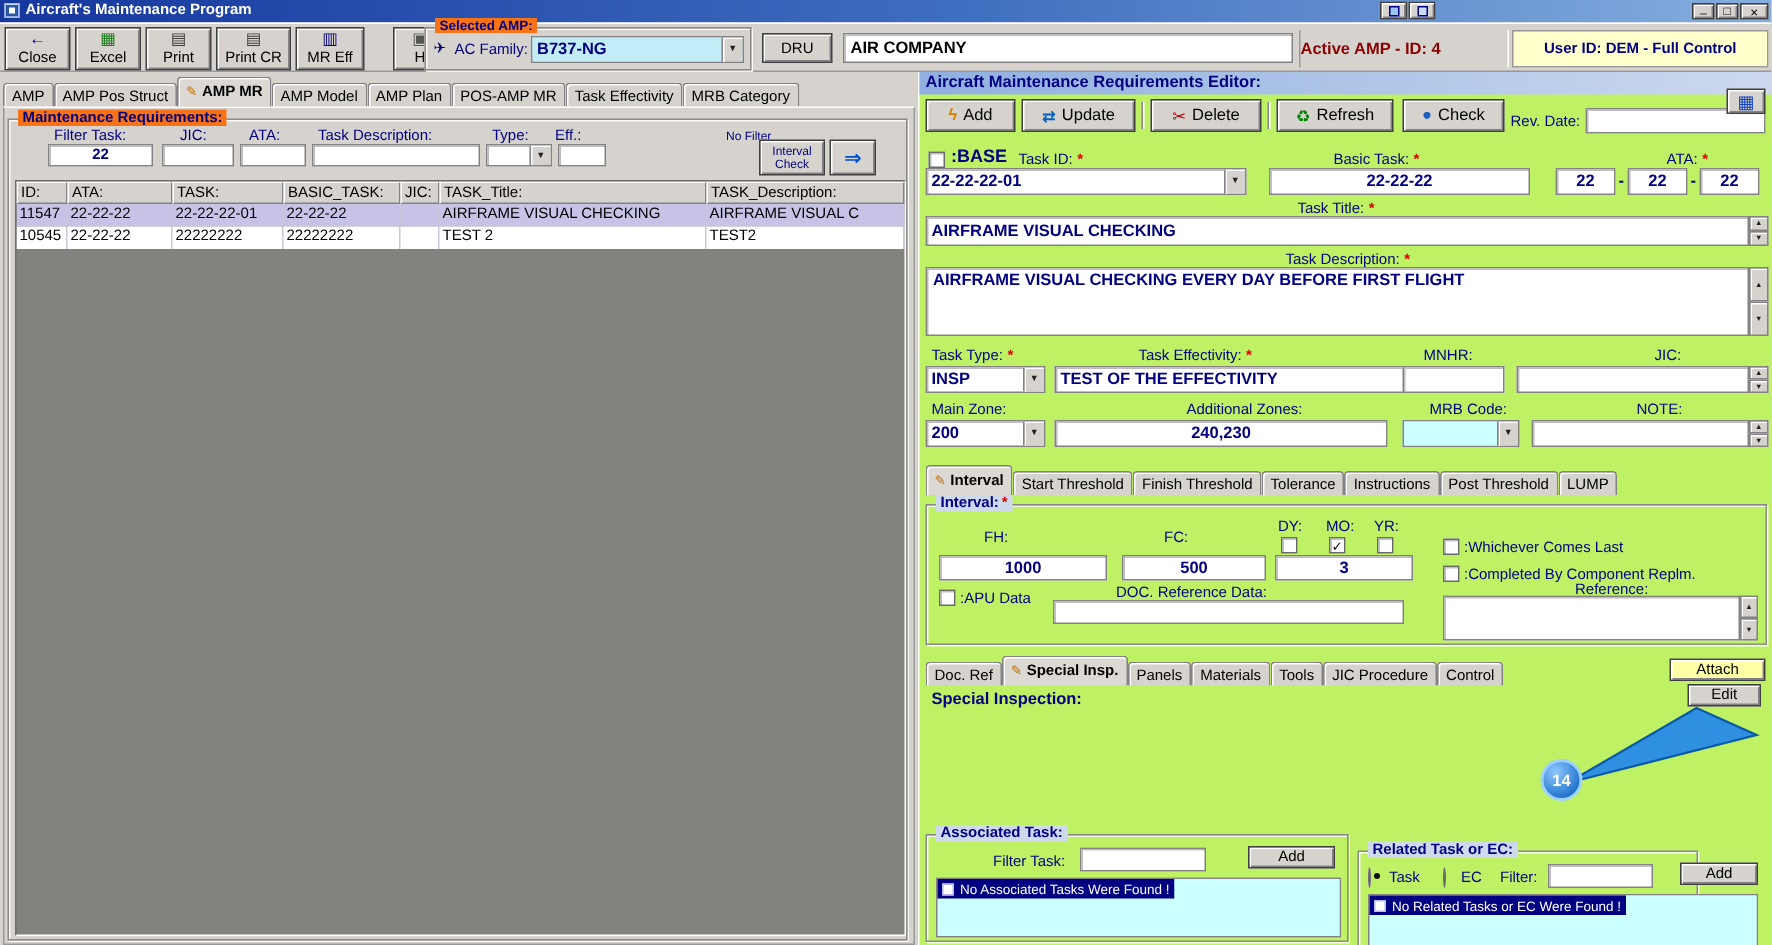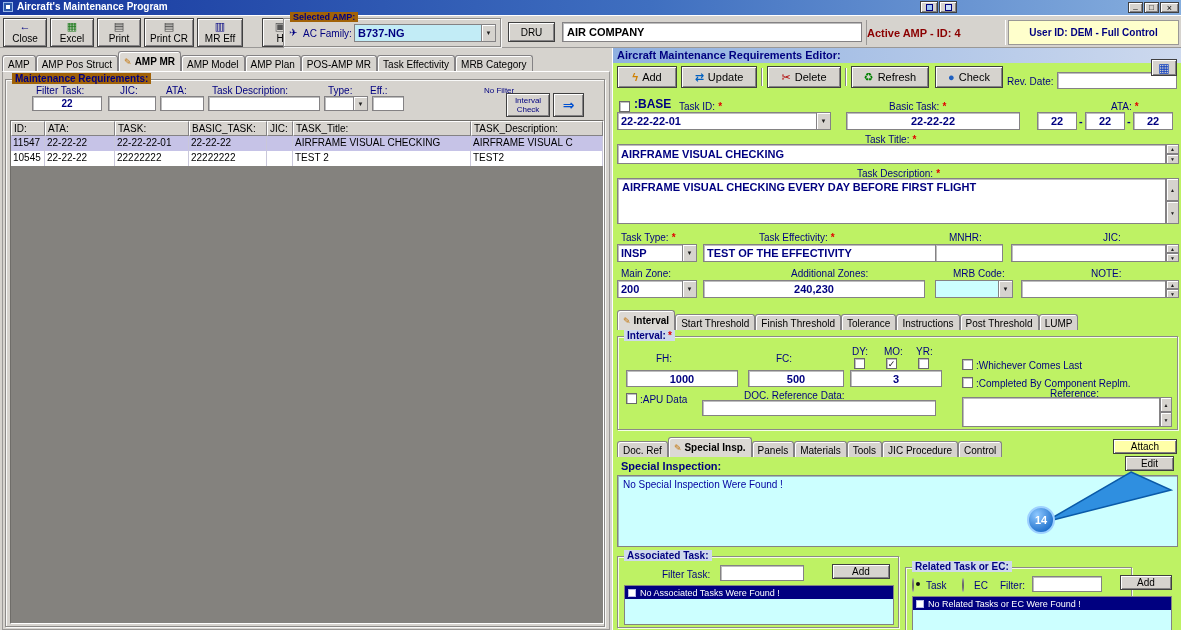--- a/index.html
+++ b/index.html
@@ -28,37 +28,37 @@
   .spin span{flex:1;display:flex;align-items:center;justify-content:center;font-size:5px;
        background:#d6d3ce;border:1px solid #848284;box-shadow:inset 1px 1px 0 #fff;color:#202020}
   .cb{width:11px;height:11px;background:#fff;border:1px solid #6a6a6a;
        box-shadow:inset 1px 1px 0 rgba(0,0,0,.25);font-size:9px;line-height:10px;text-align:center;
        font-weight:700;color:#101010}
   .radio{width:11px;height:11px;border-radius:50%;background:#fff;border:1px solid #6a6a6a;position:relative}
   .radio.sel:after{content:"";position:absolute;left:3px;top:3px;width:4px;height:4px;background:#101010;border-radius:50%}
   .gb{border:1px solid #8c8a88;box-shadow:inset 1px 1px 0 rgba(255,255,255,.85),1px 1px 0 rgba(255,255,255,.85)}
   .cap{position:absolute;top:-7px;left:6px;padding:0 3px;font-size:10px;font-weight:700;color:#000080;
        white-space:nowrap;display:flex;gap:2px}
-  .lp .cap{background:#a16207}
+  .lp .cap{background:#f97316}
   .ed .cap{background:#cfd9ec}
   .flab{font-size:10px;color:#000080;white-space:nowrap}
   .elab{display:flex;gap:3px;font-size:10px;color:#000080;white-space:nowrap}
   .tabs{display:flex;align-items:flex-end;height:100%}
   .tab{height:16px;background:#d6d3ce;border:1px solid #848284;border-bottom:none;
        border-radius:3px 3px 0 0;padding:1px 5px 0;font-size:10px;box-shadow:inset 1px 1px 0 #fff;
        display:flex;align-items:center;gap:3px;white-space:nowrap}
   .tab.act{height:20px;font-weight:700;padding-top:0;background:#dcd9d4;z-index:2}
   .ticon{font-size:9px;color:#c07000}
   .row{display:flex}
   .hc{background:#d6d3ce;border-top:1px solid #fff;border-left:1px solid #fff;
       border-right:1px solid #848284;border-bottom:1px solid #848284;font-size:10px;
       padding:1px 2px;overflow:hidden;white-space:nowrap;flex:none;height:15px}
   .tc{font-size:10px;padding:1px 2px;border-right:1px solid #c9c7da;overflow:hidden;
       white-space:nowrap;flex:none;height:15px}
-  .lst{display:flex;flex-direction:column;border:1px solid #848284;background:#ccffff}
+  .lst{display:flex;border:1px solid #848284;background:#ccffff}
   .lh{background:#000080;color:#fff;font-size:9px;display:flex;align-items:center;gap:4px;
       padding:0 3px;height:13px;flex:none}
   .lcb{width:8px;height:8px;background:#fff;border:1px solid #b8b8e8;flex:none}
   .lbody{flex:1;background:#ccffff}
   .sep{width:2px;border-left:1px solid #848284;border-right:1px solid #fff}
 </style>
 </head>
 <body>
 
 <div class="abs" style="left:0;top:0;width:1181px;height:15px;background:linear-gradient(90deg,#16379e,#3f6fc0 55%,#86aede)">
@@ -436,23 +436,20 @@
   </div>
   <div class="abs btn" style="left:500px;top:391px;width:64px;height:15px;background:#ffffa8;font-size:10px">
     <span>Attach</span>
   </div>
 
   <span class="abs b nav" style="left:8px;top:412px">Special Inspection:</span>
   <div class="abs btn" style="left:512px;top:408px;width:49px;height:15px;font-size:10px">
     <span>Edit</span>
   </div>
 
-  <div class="abs sunk" style="left:4px;top:427px;width:561px;height:72px;background:#ccffff;padding:3px 5px;color:#0000a0;font-size:10px">
-    <span>No Special Inspection Were Found !</span>
-  </div>
 
   <svg class="abs" style="left:380px;top:408px" width="188" height="92" viewBox="0 0 188 92">
     <defs>
       <radialGradient id="cg" cx="35%" cy="30%" r="80%">
         <stop offset="0" stop-color="#8ec8ff"></stop>
         <stop offset="1" stop-color="#0e63c4"></stop>
       </radialGradient>
     </defs>
     <polygon points="138,16 178,34 52,66" fill="#2f8fe0" stroke="#0a5aa8" stroke-width="1.5"></polygon>
     <circle cx="48" cy="64" r="13" fill="url(#cg)" stroke="#9ed1ff" stroke-width="2"></circle>

